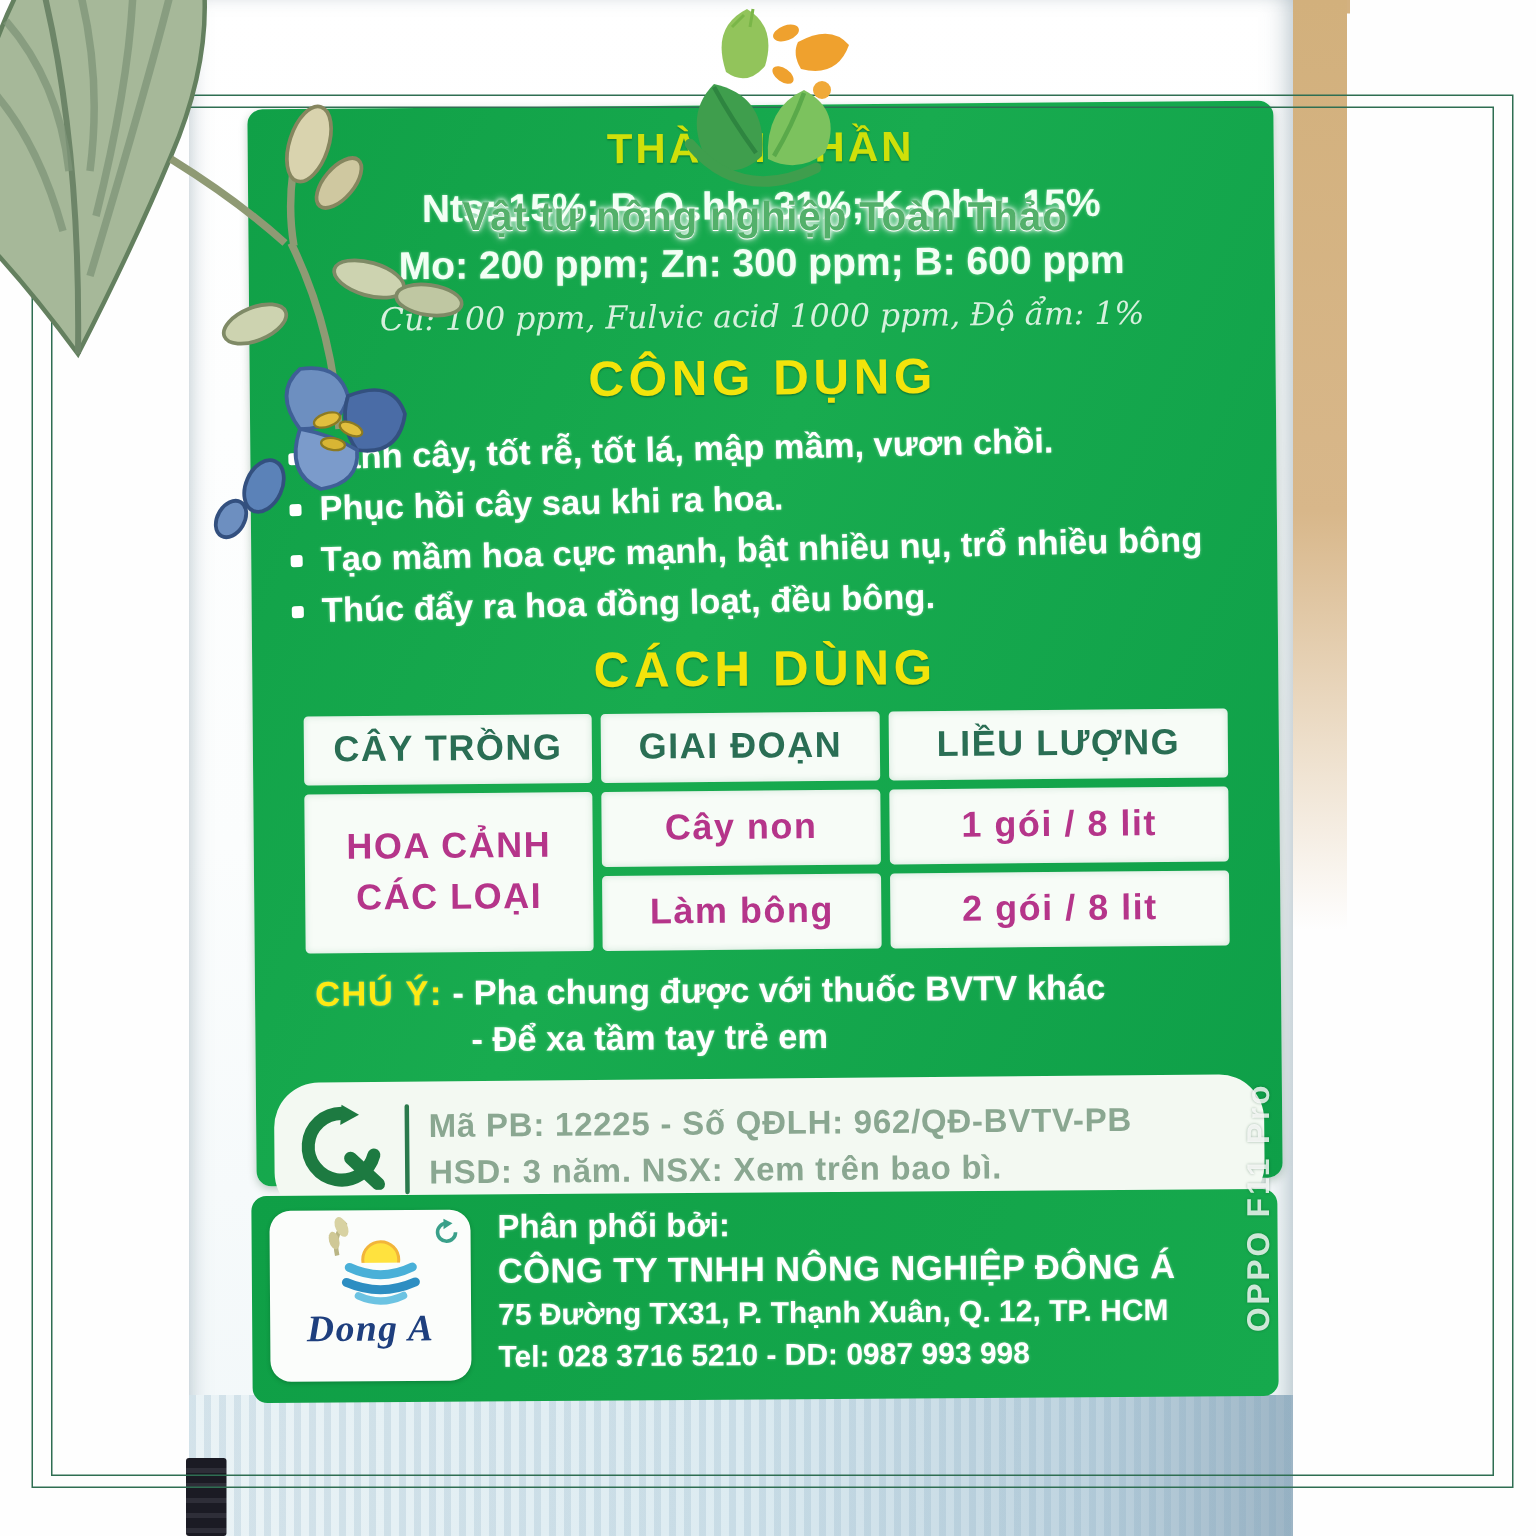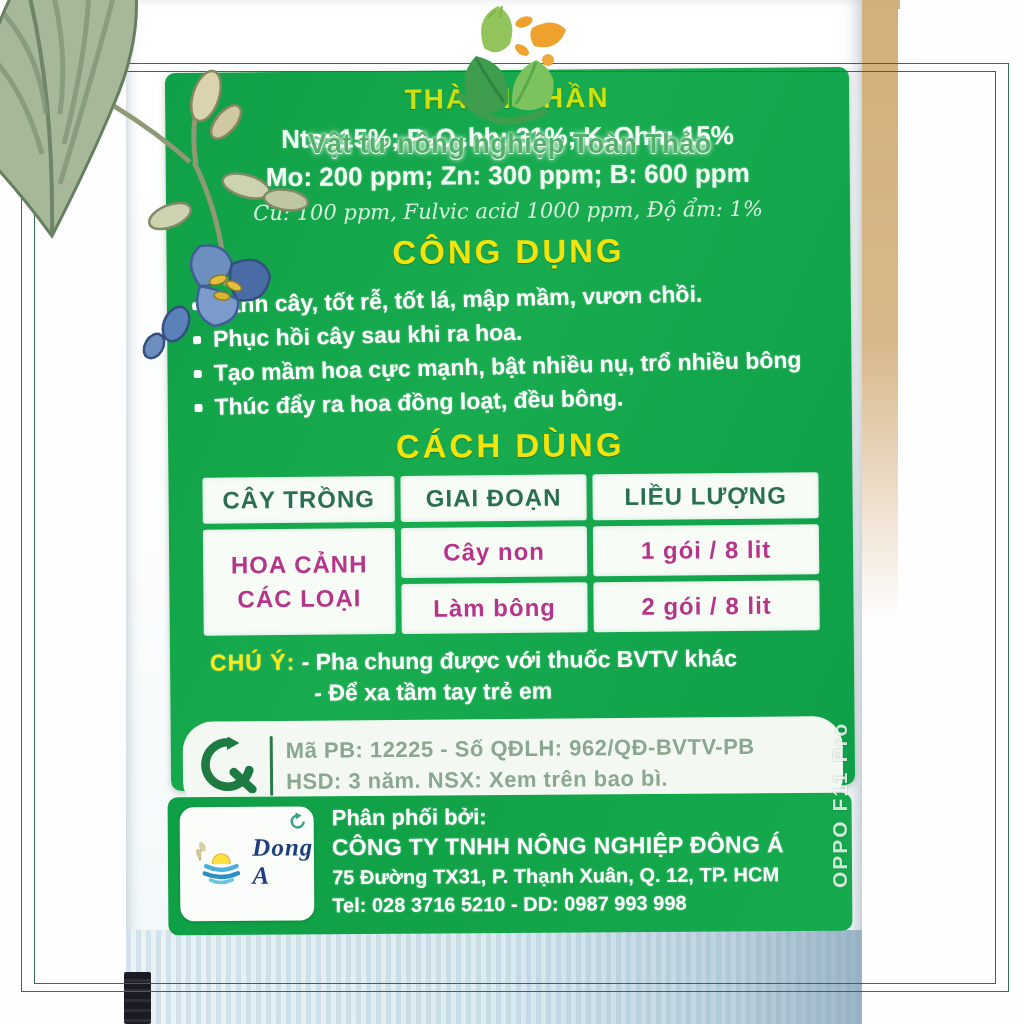--- a/index.html
+++ b/index.html
@@ -58,21 +58,21 @@
   .pill{margin:12px 12px 0 12px;height:90px;background:#f3f9f2;border-radius:30px;
     display:flex;align-items:center;padding:0 16px;gap:13px;box-sizing:border-box;}
   .pill .divider{width:3px;height:60px;background:#2a7a4c;border-radius:2px;flex:0 0 auto;}
   .pill .reg{color:#8aa791;font-weight:bold;font-size:22px;line-height:31px;letter-spacing:.5px;}
 
   
   .band{position:absolute;left:168px;top:795px;width:684px;height:138px;z-index:2;
     border-radius:10px;transform:rotate(-0.4deg);
     background:linear-gradient(110deg,#0f9f46 0%,#16a94d 100%);display:flex;color:#fff;}
   .logo-box{margin:10px 6px 10px 12px;width:134px;height:114px;background:#fbfdfb;
-    border-radius:14px;position:relative;flex:0 0 auto;display:flex;flex-direction:row;
+    border-radius:14px;position:relative;flex:0 0 auto;display:flex;flex-direction:column;
     align-items:center;justify-content:flex-start;box-shadow:0 1px 3px rgba(0,60,25,.3);}
   .donga-text{font-family:"Liberation Serif",serif;font-style:italic;font-weight:bold;
     font-size:25px;color:#1e3f7e;margin-top:-4px;letter-spacing:1px;}
   .circ-arrow{position:absolute;right:6px;top:5px;}
   .dist{padding:9px 6px 6px 12px;font-weight:bold;text-shadow:0 0 2px rgba(225,255,235,.5);}
   .dist .intro{font-size:22px;}
   .dist .company{font-size:23px;margin-top:3px;letter-spacing:.3px;}
   .dist .addr{font-size:20px;margin-top:5px;}
   .dist .tel{font-size:20px;margin-top:5px;}
 

